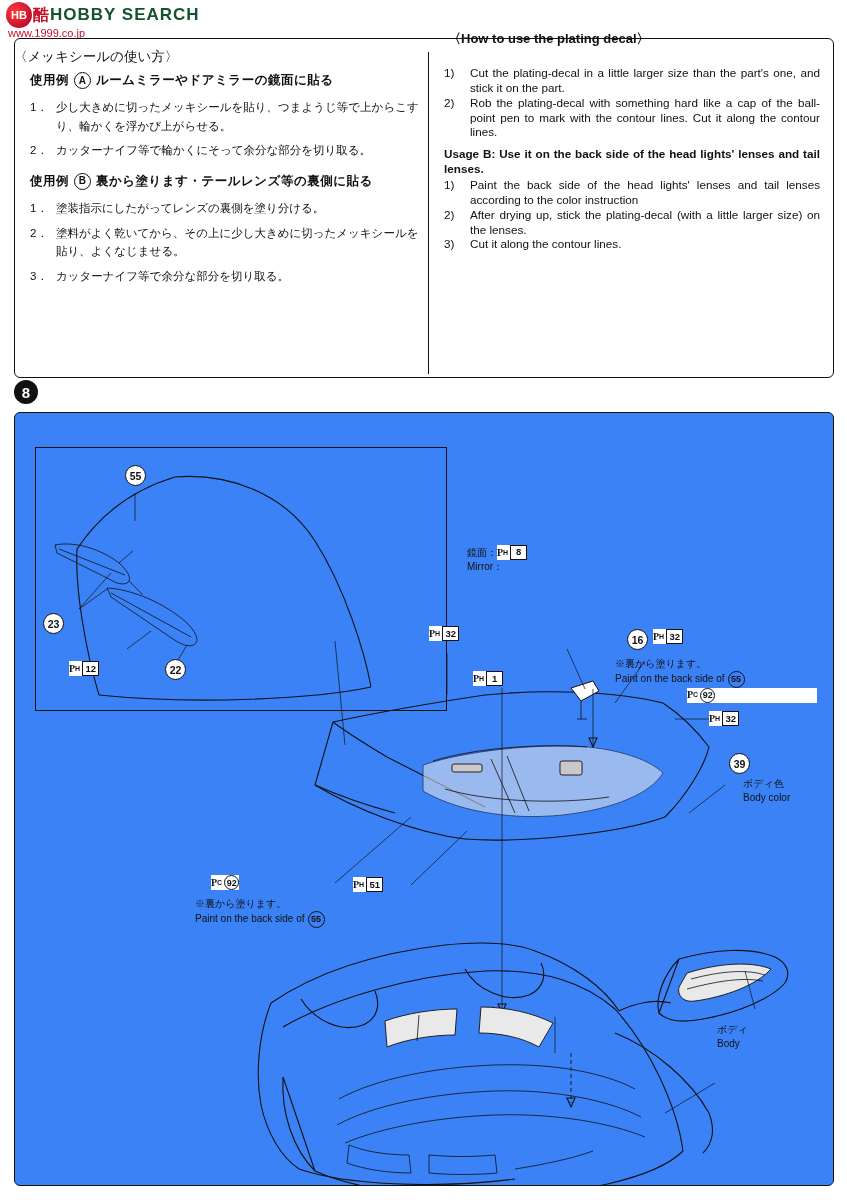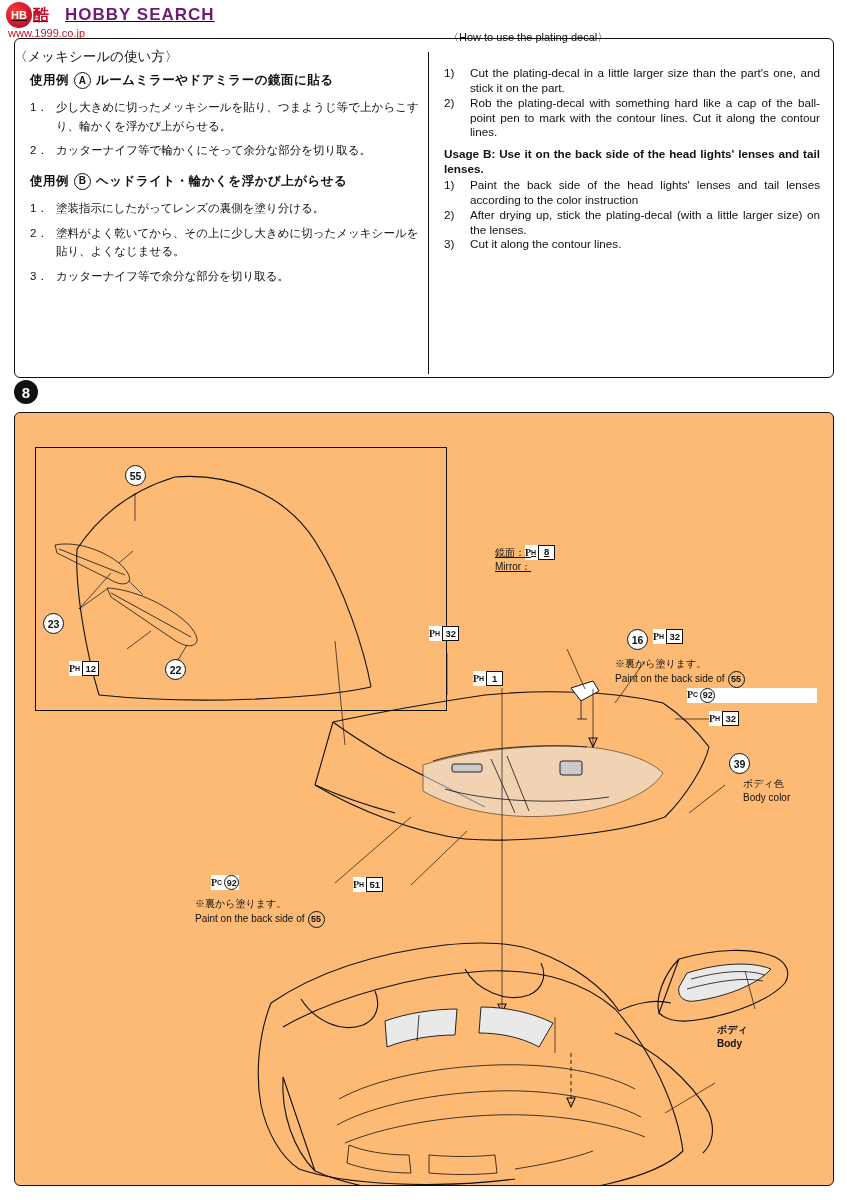--- a/index.html
+++ b/index.html
@@ -4,33 +4,33 @@
 <style>
   html,body{margin:0;padding:0;}
   body{
     width:847px;height:1200px;background:#ffffff;
     font-family:"Liberation Sans", sans-serif;
     color:#111;position:relative;overflow:hidden;
   }
   .page{position:absolute;left:0;top:0;width:847px;height:1200px;}
 
   
-  .wm{position:absolute;left:6px;top:2px;display:flex;align-items:center;text-decoration:underline;}
+  .wm{position:absolute;left:6px;top:2px;display:flex;align-items:center;}
   .wm-badge{width:26px;height:26px;border-radius:50%;
     background:radial-gradient(circle at 35% 35%, #ff3b3b 0%, #c5102a 70%, #8f0b1e 100%);
     display:flex;align-items:center;justify-content:center;color:#fff;font-size:11px;font-weight:bold;}
   .wm-cn{font-size:16px;font-weight:bold;color:#c5102a;margin-left:1px;letter-spacing:-1px;}
-  .wm-txt{font-size:17px;font-weight:bold;color:#701a75;letter-spacing:1px;margin-left:17px;text-align:center;}
+  .wm-txt{font-size:17px;font-weight:bold;color:#14532d;letter-spacing:1px;margin-left:2px;text-align:center;}
   .wm-url{position:absolute;left:8px;top:27px;font-size:11px;color:#c5102a;letter-spacing:0px;}
 
   
   .topbox{position:absolute;left:14px;top:38px;width:818px;height:338px;
     border:1.6px solid #111;border-radius:6px;background:#fff;}
   .hdr-left{position:absolute;left:14px;top:48px;font-size:13.5px;font-weight:normal;letter-spacing:0px;}
-  .hdr-right{position:absolute;left:448px;top:30px;font-size:11px;font-weight:normal;}
+  .hdr-right{position:absolute;left:448px;top:30px;font-size:13px;font-weight:bold;}
   .divider{position:absolute;left:428px;top:52px;width:1.4px;height:322px;background:#111;}
 
   
   .jp{position:absolute;left:30px;top:72px;width:390px;}
   .jp-h{font-size:12.5px;font-weight:bold;display:flex;align-items:flex-end;margin-bottom:9px;letter-spacing:0.5px;}
   .circ{display:inline-flex;align-items:center;justify-content:center;
     width:15px;height:15px;border:1.4px solid #111;border-radius:50%;
     font-size:10px;font-weight:bold;margin:0 5px;line-height:1;}
   .jp-li{display:flex;font-size:11.5px;line-height:1.62;margin-bottom:6px;}
   .jp-n{width:26px;flex:0 0 26px;}
@@ -45,21 +45,21 @@
   .en-t{flex:1;text-align:justify;}
   .en-gap{height:7px;}
 
   
   .step{position:absolute;left:14px;top:380px;width:24px;height:24px;border-radius:50%;
     background:#111;color:#fff;display:flex;align-items:center;justify-content:center;
     font-size:15px;font-weight:bold;}
 
   
   .mainbox{position:absolute;left:14px;top:412px;width:818px;height:772px;
-    border:1.6px solid #111;border-radius:6px;background:#fdba74;overflow:hidden;}
+    border:1.6px solid #111;border-radius:6px;background:#3b82f6;overflow:hidden;}
   .subbox{position:absolute;left:20px;top:34px;width:410px;height:262px;border:1.2px solid #111;}
 
   svg.art{position:absolute;left:0;top:0;width:818px;height:772px;}
   .ln{fill:none;stroke:#111;stroke-width:1.1;}
   .ln-t{fill:none;stroke:#111;stroke-width:0.8;}
   .lead{fill:none;stroke:#111;stroke-width:0.7;}
   .dash{fill:none;stroke:#111;stroke-width:0.9;stroke-dasharray:4 3;}
   .fillgray{fill:#e9e9ea;stroke:#111;stroke-width:0.9;}
   .filldk{fill:#c9c9cb;stroke:#111;stroke-width:0.9;}
   .white{fill:#fff;stroke:#111;stroke-width:1.0;}
@@ -108,21 +108,21 @@
       <div class="jp-t">少し大きめに切ったメッキシールを貼り、つまようじ等で上からこすり、輪かくを浮かび上がらせる。</div>
     </div>
     <div class="jp-li">
       <div class="jp-n">2．</div>
       <div class="jp-t">カッターナイフ等で輪かくにそって余分な部分を切り取る。</div>
     </div>
 
     <div class="jp-h jp-block2">
       <span>使用例</span>
       <span class="circ">B</span>
-      <span>ヘッドライト・輪かくを浮かび上がらせる</span>
+      <span>裏から塗ります・テールレンズ等の裏側に貼る</span>
     </div>
     <div class="jp-li">
       <div class="jp-n">1．</div>
       <div class="jp-t">塗装指示にしたがってレンズの裏側を塗り分ける。</div>
     </div>
     <div class="jp-li">
       <div class="jp-n">2．</div>
       <div class="jp-t">塗料がよく乾いてから、その上に少し大きめに切ったメッキシールを貼り、よくなじませる。</div>
     </div>
     <div class="jp-li">
@@ -274,21 +274,21 @@
       <span class="sub">H</span>
       <span class="sq">32</span>
     </div>
 
     <div class="pbox" style="left:458px;top:258px;">
       <span class="p">P</span>
       <span class="sub">H</span>
       <span class="sq">1</span>
     </div>
 
-    <div class="lbl-txt" style="left:480px;top:132px;text-decoration:underline;">
+    <div class="lbl-txt" style="left:452px;top:132px;">
       <div style="display:flex;align-items:center;">
         <span>鏡面：</span>
         <span class="pbox" style="position:relative;left:0;top:0;">
           <span class="p">P</span>
           <span class="sub">H</span>
           <span class="sq">8</span>
         </span>
       </div>
       <div>Mirror：</div>
     </div>
@@ -336,19 +336,19 @@
       <span class="sq">51</span>
     </div>
     <div class="lbl-txt" style="left:180px;top:484px;">
       <div>※裏から塗ります。</div>
       <div style="display:flex;align-items:center;gap:3px;">
         <span>Paint on the back side of</span>
         <span class="inline-cir">55</span>
       </div>
     </div>
 
-    <div class="lbl-txt" style="left:702px;top:610px;font-weight:bold;">
+    <div class="lbl-txt" style="left:702px;top:610px;">
       <div>ボディ</div>
       <div>Body</div>
     </div>
 
   </div>
 </div>
 
 </body></html>

